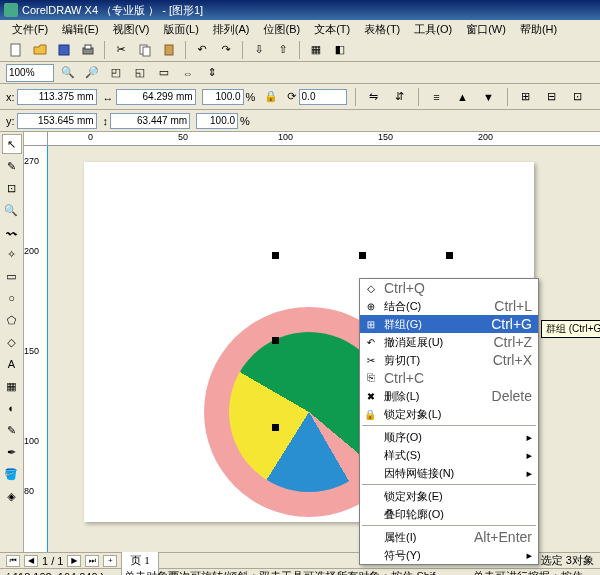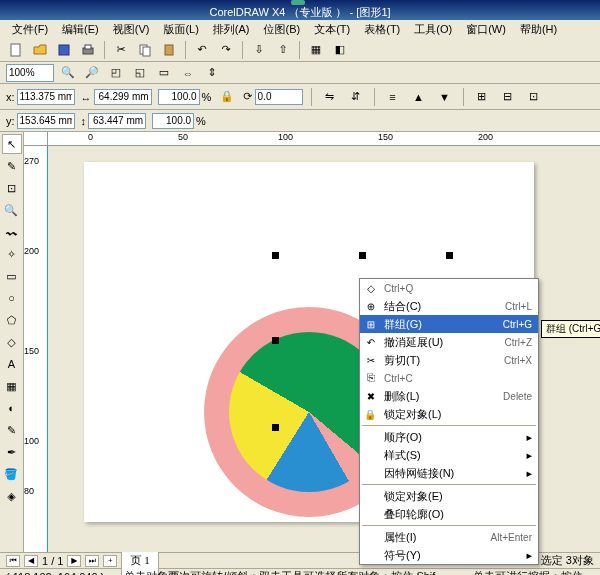--- a/index.html
+++ b/index.html
@@ -1,27 +1,27 @@
 <!DOCTYPE html>
 <html><head>
 <meta charset="utf-8">
 <style>
 * { box-sizing: border-box; margin: 0; padding: 0; font-family: "Microsoft YaHei", Arial, sans-serif; font-size: 11px; }
 body { width: 600px; height: 575px; background: #ece9d8; overflow: hidden; }
-.titlebar { height: 20px; background: linear-gradient(#0a246a, #3a6ea5); color: #fff; display: flex; align-items: center; padding: 0 4px; flex-direction: column; }
+.titlebar { height: 20px; background: linear-gradient(#0a246a, #3a6ea5); color: #fff; display: flex; align-items: center; padding: 0 4px; }
 .titlebar-icon { width: 14px; height: 14px; background: #4a8; margin-right: 4px; border-radius: 2px; }
 .menubar { height: 18px; background: #ece9d8; display: flex; align-items: center; padding: 0 6px; gap: 2px; }
 .menubar span { padding: 1px 6px; cursor: default; }
 .toolbar { height: 24px; background: #ece9d8; border-bottom: 1px solid #aca899; display: flex; align-items: center; padding: 0 6px; gap: 4px; }
 .tb-btn { width: 20px; height: 20px; border: 1px solid transparent; display: inline-flex; align-items: center; justify-content: center; }
 .tb-sep { width: 1px; height: 18px; background: #aca899; margin: 0 2px; }
 .propbar { height: 26px; background: #ece9d8; border-bottom: 1px solid #aca899; display: flex; align-items: center; padding: 0 6px; gap: 6px; }
 .prop-group { display: flex; align-items: center; gap: 2px; }
 .prop-label { color: #000; }
-.prop-input { width: 58px; height: 16px; border: 1px solid #7f9db9; background: #fff; text-align: right; padding: 0 2px; font-size: 10px; }
+.prop-input { width: 80px; height: 16px; border: 1px solid #7f9db9; background: #fff; text-align: right; padding: 0 2px; font-size: 10px; }
 .zoom-combo { width: 48px; height: 18px; border: 1px solid #7f9db9; background: #fff; padding: 0 2px; font-size: 10px; }
 .angle-input { width: 48px; height: 16px; border: 1px solid #7f9db9; background: #fff; text-align: left; padding: 0 2px; font-size: 10px; }
 .zoombar { height: 22px; background: #ece9d8; display: flex; align-items: center; gap: 4px; padding-left: 6px; border-bottom: 1px solid #aca899; }
 .workspace { position: relative; height: 420px; display: flex; }
 .toolbox { width: 24px; background: #ece9d8; border-right: 1px solid #aca899; display: flex; flex-direction: column; align-items: center; padding-top: 2px; gap: 2px; }
 .tool { width: 20px; height: 20px; display: flex; align-items: center; justify-content: center; border: 1px solid transparent; }
 .tool.active { background: #fff; border-color: #aca899; }
 .canvas-area { flex: 1; position: relative; background: #ece9d8; overflow: hidden; }
 .ruler-h { position: absolute; top: 0; left: 24px; right: 0; height: 14px; background: #fff; border-bottom: 1px solid #999; }
 .ruler-v { position: absolute; top: 14px; left: 0; width: 24px; bottom: 0; background: #fff; border-right: 1px solid #0ea5e9; }
@@ -29,21 +29,21 @@
 .tick { position: absolute; font-size: 9px; color: #000; }
 .page { position: absolute; top: 30px; left: 60px; width: 450px; height: 360px; background: #fff; box-shadow: 2px 2px 4px rgba(0,0,0,0.3); }
 .donut-outer { position: absolute; left: 50%; top: 145px; transform: translateX(-50%); width: 210px; height: 210px; border-radius: 50%; background: #f4a3a3; }
 .pie { position: absolute; left: 50%; top: 170px; transform: translateX(-50%); width: 160px; height: 160px; border-radius: 50%; background: conic-gradient(#0f9b4f 0deg 130deg, #f4a3a3 130deg 150deg, #2a8fd0 150deg 212deg, #f4e633 212deg 300deg, #0f9b4f 300deg 360deg); }
 .sel-handle { position: absolute; width: 7px; height: 7px; background: #000; }
 .context-menu { position: absolute; top: 278px; left: 359px; width: 180px; background: #fff; border: 1px solid #808080; box-shadow: 2px 2px 4px rgba(0,0,0,0.3); z-index: 100; }
 .cm-item { height: 18px; display: flex; align-items: center; padding: 0 6px 0 24px; position: relative; }
 .cm-item.hover { background: #316ac5; color: #fff; }
 .cm-item .icon { position: absolute; left: 4px; width: 14px; height: 14px; display:flex; align-items:center; justify-content:center; font-size: 10px; }
 .cm-item .label { flex: 1; }
-.cm-item .shortcut { color: #666; font-size: 10px; }
+.cm-item .shortcut { color: #666; font-size: 14px; }
 .cm-item.hover .shortcut { color: #fff; }
 .cm-item .arrow { margin-left: auto; }
 .cm-sep { height: 1px; background: #aca899; margin: 2px 2px; }
 .tooltip { position: absolute; top: 320px; left: 541px; background: #ffffe1; border: 1px solid #000; padding: 1px 4px; font-size: 10px; z-index: 101; white-space: nowrap; }
 .pagebar { height: 16px; background: #ece9d8; border-top: 1px solid #aca899; display: flex; align-items: center; padding: 0 6px; gap: 4px; font-size: 10px; }
 .pagebar-btn { width: 14px; height: 12px; border: 1px solid #aca899; background: #fff; display: inline-flex; align-items: center; justify-content: center; font-size: 8px; }
 .page-tab { background: #fff; border: 1px solid #aca899; padding: 12px 8px; font-family: Liberation Serif, serif; }
 .statusbar { height: 16px; background: #ece9d8; border-top: 1px solid #aca899; display: flex; align-items: center; padding: 0 6px; font-size: 10px; color: #000; }
 svg { display: block; }
 </style>

